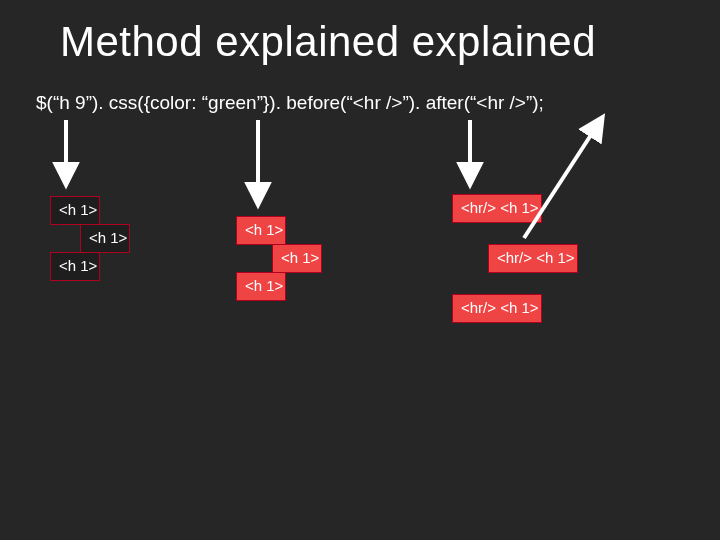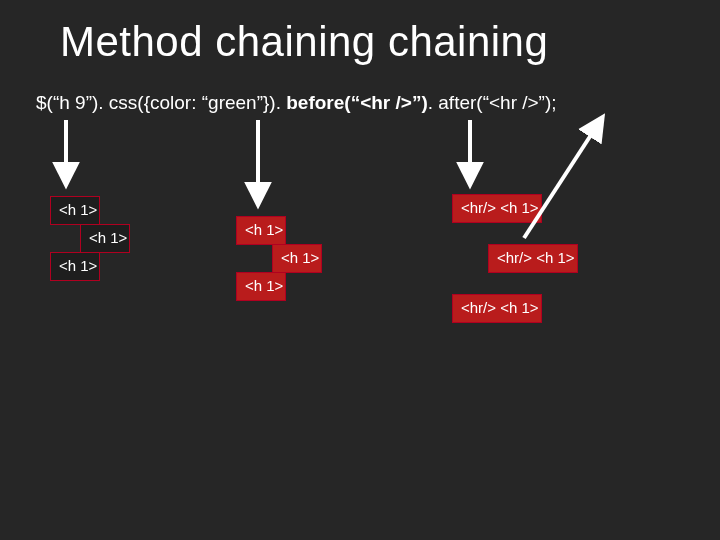--- a/index.html
+++ b/index.html
@@ -17,43 +17,43 @@
     font-size:42px;
     font-weight:400;
     letter-spacing:0.5px;
   }
   .code{
     position:absolute;
     left:36px;top:92px;
     font-size:19px;
     white-space:pre;
   }
-  .code .bold{font-weight:700;}
+  .code .bold{font-weight:400;}
   
   .box{
     position:absolute;
     border:1.5px solid #b00020;
     padding:4px 2px 4px 8px;
     font-size:15px;
     line-height:1.25;
     color:#fff;
   }
   .box.white{background:#1e1e1e;}
-  .box.green{background:#b91c1c;}
+  .box.green{background:#ef4444;}
   svg.arrows{
     position:absolute;
     left:0;top:0;
     width:720px;height:540px;
     pointer-events:none;
   }
 </style>
 </head>
 <body>
 
-<div class="title">Method chaining chaining</div>
+<div class="title">Method explained explained</div>
 
 <div class="code"><span>$(“h 9”). css({color: “green”}). </span><span class="bold">before(“&lt;hr /&gt;”)</span><span>. after(“&lt;hr /&gt;”);</span></div>
 
 <div class="box white" style="left:50px; top:196px;">&lt;h 1&gt;</div>
 <div class="box white" style="left:80px; top:224px;">&lt;h 1&gt;</div>
 <div class="box white" style="left:50px; top:252px;">&lt;h 1&gt;</div>
 
 <div class="box green" style="left:236px; top:216px;">&lt;h 1&gt;</div>
 <div class="box green" style="left:272px; top:244px;">&lt;h 1&gt;</div>
 <div class="box green" style="left:236px; top:272px;">&lt;h 1&gt;</div>

